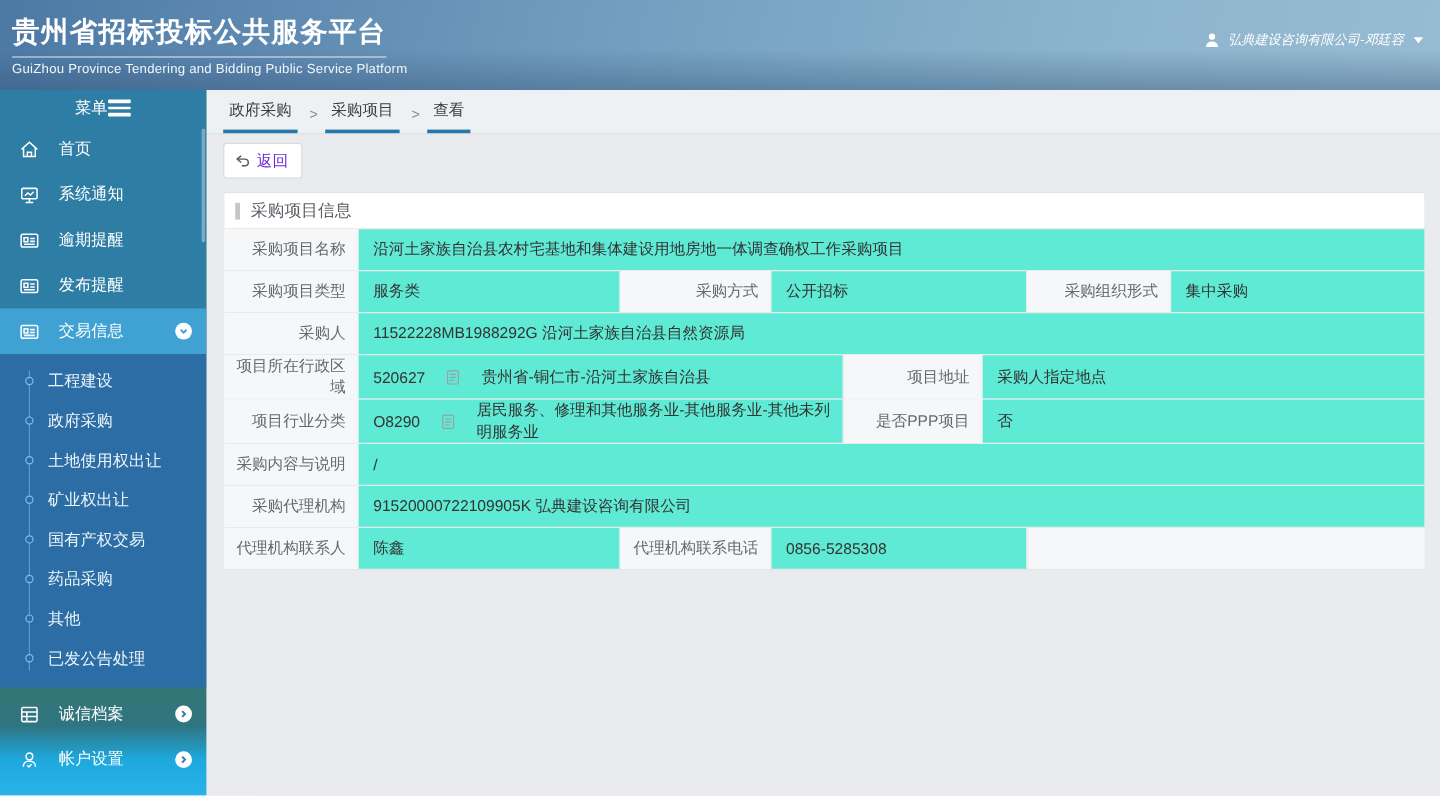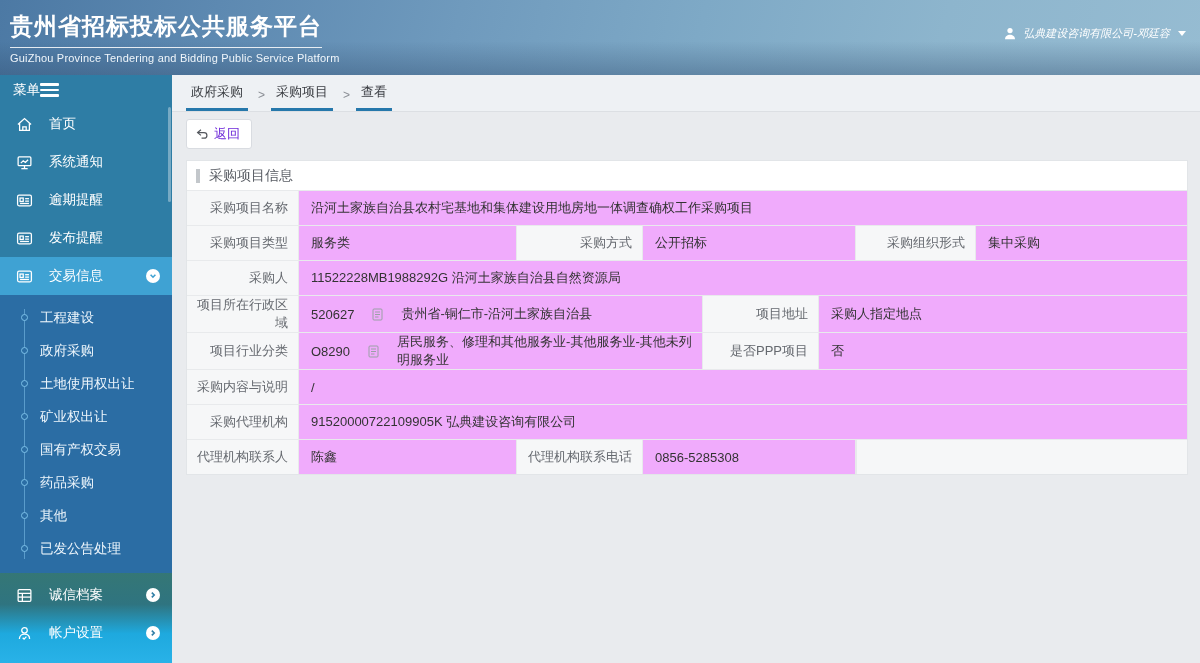--- a/index.html
+++ b/index.html
@@ -24,21 +24,21 @@
     border-top:5px solid #fff; margin-left:2px; }
 
   
   .main { flex:1; display:flex; min-height:0; }
 
   
   .sidebar { width:172px; flex:0 0 172px; position:relative; overflow:hidden; color:#fff;
     background:linear-gradient(to bottom,#3a7a71 0%, #336a5e 55%, #3c7a68 78%, #2f7480 90%, #1ea9de 95%, #29b2e8 100%);
   }
   .menu-header { height:30px; background:#2e7da5; display:flex; align-items:center;
-    justify-content:flex-start; padding:0 14px 0 13px; font-size:13.5px; }
+    justify-content:center; padding:0 14px 0 13px; font-size:13.5px; }
   .hamburger { display:flex; flex-direction:column; gap:3px; cursor:pointer; }
   .hamburger i { display:block; width:19px; height:2.5px; background:#fff; border-radius:1px; }
   .nav-top { background:#2e7da5; }
   .nav-item { height:38px; display:flex; align-items:center; gap:16px; padding:0 12px 0 16px;
     font-size:13.5px; cursor:pointer; }
   .nav-item .ico { width:17px; height:17px; flex:0 0 17px; display:flex; }
   .nav-item .lab { flex:1; }
   .nav-item.selected { background:#3fa2d3; }
   .chev-circle { width:14px; height:14px; border-radius:50%; background:#fff;
     display:flex; align-items:center; justify-content:center; flex:0 0 14px; }
@@ -73,21 +73,21 @@
   .panel-title { height:30px; display:flex; align-items:center; gap:9px; padding-left:9px;
     font-size:14px; color:#5a5e65; border-bottom:1px solid #e8eaec; }
   .title-bar { width:4px; height:14px; background:#c3c7cb; }
 
   .tbl { width:100%; }
   .row { display:flex; }
   .row + .row { border-top:1px solid #e8eaec; }
   .cell { min-height:34px; display:flex; align-items:center; font-size:13px; }
   .lbl { background:#f6f7f8; color:#65696f; justify-content:flex-end; text-align:right;
     padding:0 10px 0 4px; border-right:1px solid #e8eaec; }
-  .val { background:#f0abfc; color:#333; padding:0 10px 0 12px; }
+  .val { background:#5eead4; color:#333; padding:0 10px 0 12px; }
   .val.brd { border-right:1px solid #e8eaec; }
   .fill { flex:1; min-width:0; }
   .gray-empty { background:#f6f7f8; border-left:1px solid #e8eaec; }
   .w112{width:112px;flex:0 0 112px;} .w218{width:218px;flex:0 0 218px;}
   .w126{width:126px;flex:0 0 126px;} .w213{width:213px;flex:0 0 213px;}
   .w120{width:120px;flex:0 0 120px;} .w404{width:404px;flex:0 0 404px;gap:16px;}
   .w116{width:116px;flex:0 0 116px;}
   .doc-ico { margin:0 2px; display:inline-flex; vertical-align:-2px; }
 </style>
 </head>

